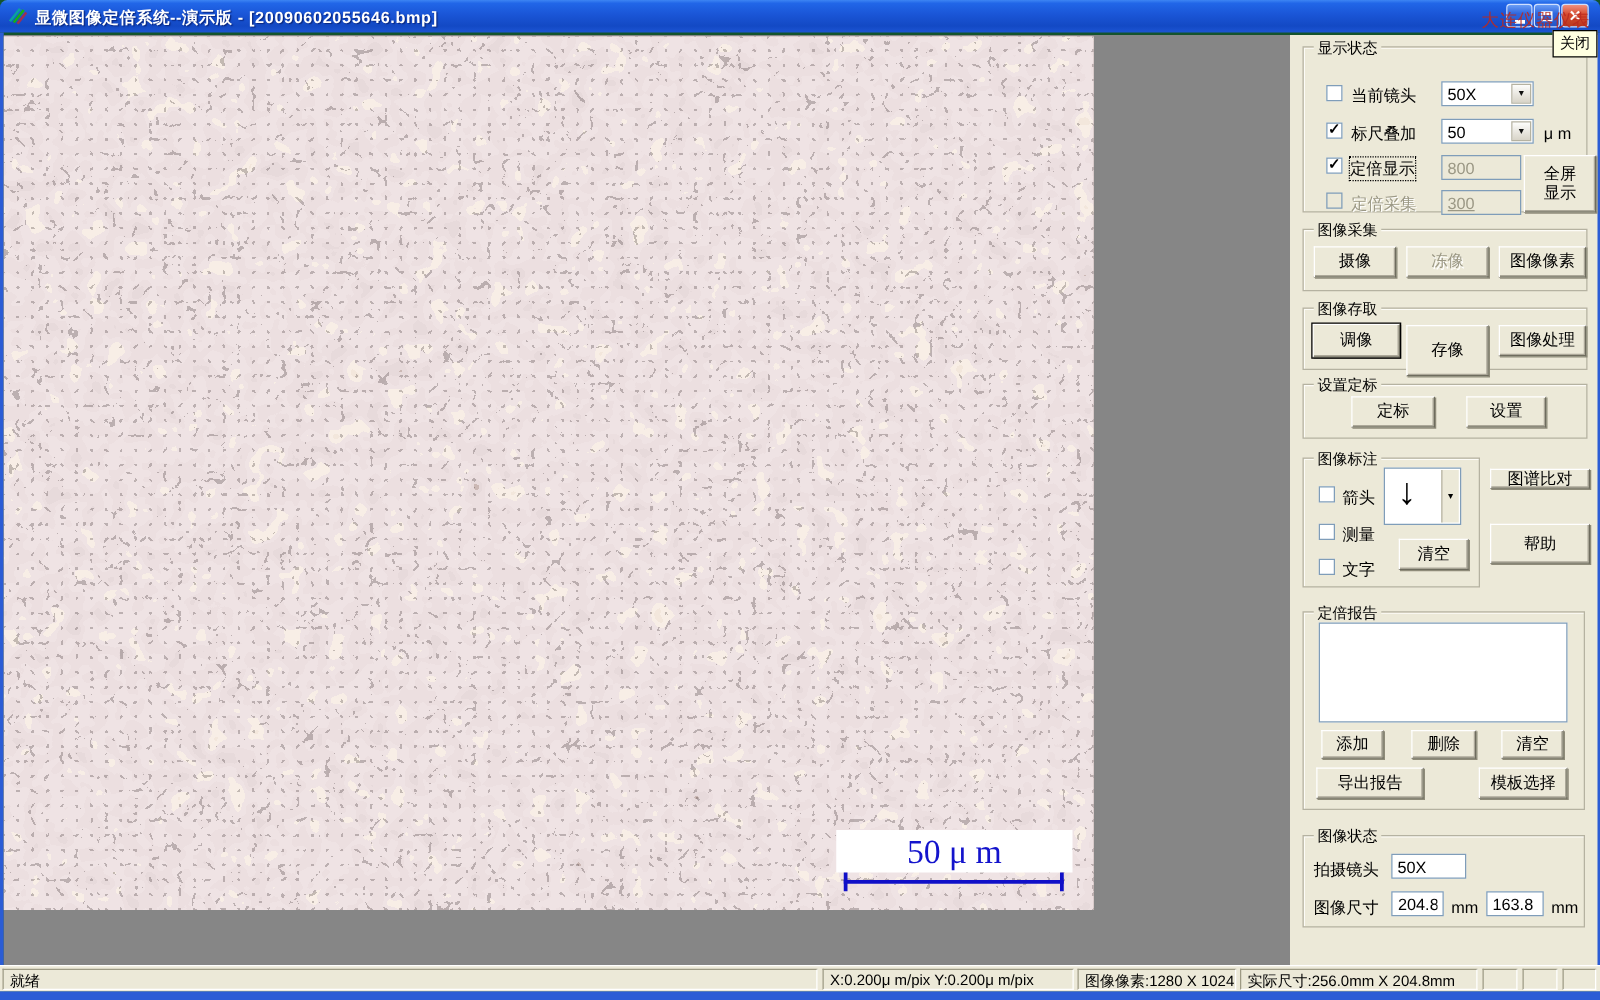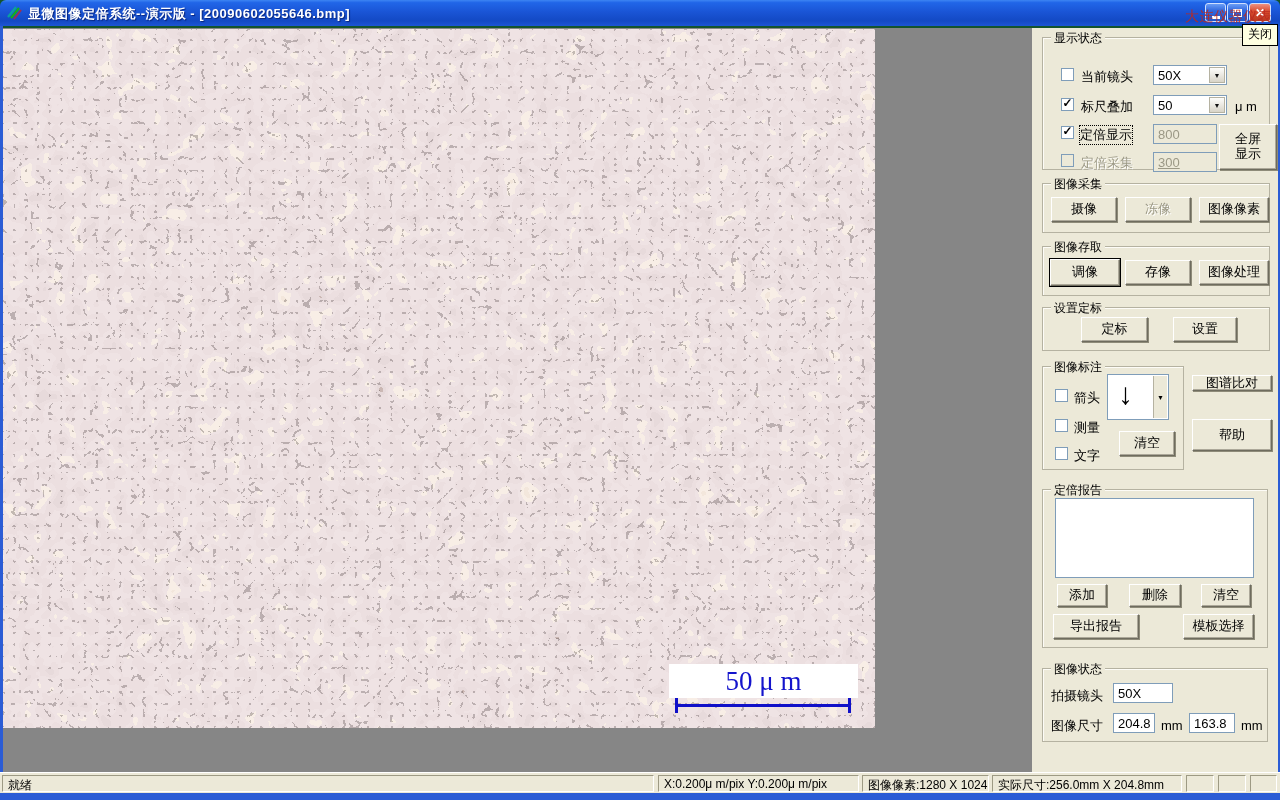--- a/index.html
+++ b/index.html
@@ -184,21 +184,21 @@
     <div class="grp" style="left:10px;top:155px;width:228px;height:50px;">
       <span class="grp-label">图像采集</span>
       <div class="btn" style="left:8px;top:13px;width:66px;height:25px;">摄像</div>
       <div class="btn disabled" style="left:82px;top:13px;width:66px;height:25px;">冻像</div>
       <div class="btn" style="left:156px;top:13px;width:70px;height:25px;">图像像素</div>
     </div>
 
     <div class="grp" style="left:10px;top:218px;width:228px;height:50px;">
       <span class="grp-label">图像存取</span>
       <div class="btn default" style="left:7px;top:12px;width:70px;height:27px;">调像</div>
-      <div class="btn" style="left:82px;top:13px;width:66px;height:25px;font-family:Liberation Serif, serif;">存像</div>
+      <div class="btn" style="left:82px;top:13px;width:66px;height:41px;font-family:Liberation Serif, serif;">存像</div>
       <div class="btn" style="left:156px;top:13px;width:70px;height:25px;">图像处理</div>
     </div>
 
     <div class="grp" style="left:10px;top:279px;width:228px;height:44px;">
       <span class="grp-label">设置定标</span>
       <div class="btn" style="left:38px;top:9px;width:67px;height:25px;">定标</div>
       <div class="btn" style="left:130px;top:9px;width:64px;height:25px;">设置</div>
     </div>
 
     <div class="grp" style="left:10px;top:338px;width:142px;height:104px;">

